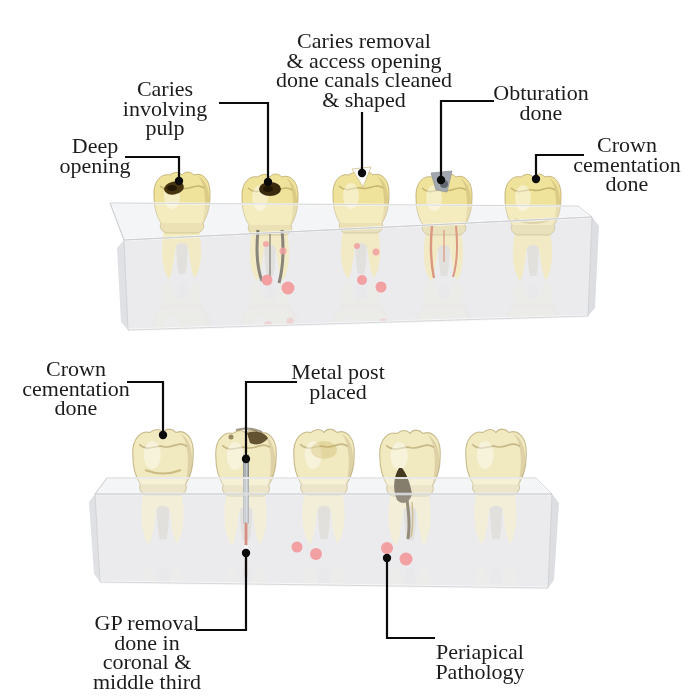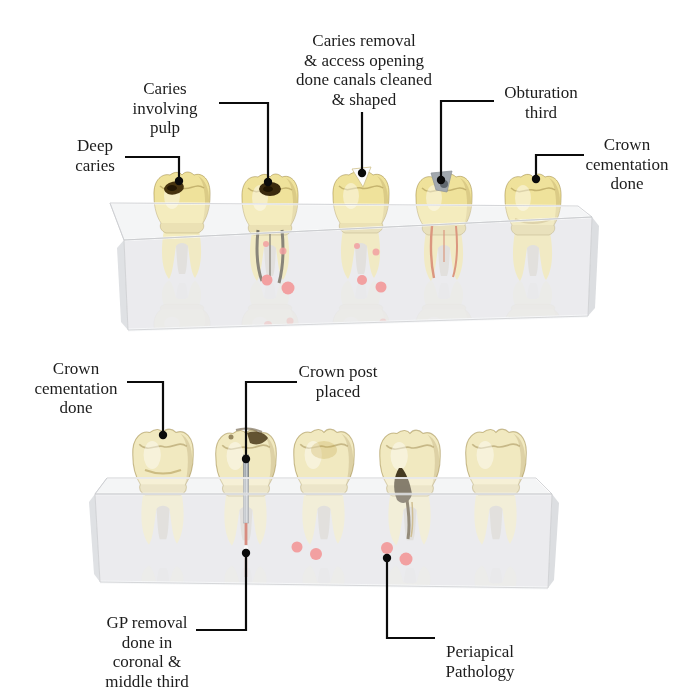--- a/index.html
+++ b/index.html
@@ -5,21 +5,21 @@
   html,body{margin:0;padding:0;}
   body{
     width:700px;height:700px;position:relative;overflow:hidden;
     background:#ffffff;
     font-family:"Liberation Serif","DejaVu Serif",serif;
   }
   #scene{position:absolute;left:0;top:0;}
   .label{
     position:absolute;
     color:#1c1c1c;
-    font-size:17px;
+    font-size:22px;
     line-height:19.5px;
     text-align:center;
     white-space:pre-line;
     transform:translateX(-50%);
   }
 </style>
 </head>
 <body>
 
 <svg id="scene" width="700" height="700" viewBox="0 0 700 700">
@@ -191,36 +191,36 @@
     <circle cx="441" cy="180" r="4.2"></circle>
     <circle cx="536" cy="179" r="4.2"></circle>
     <circle cx="163" cy="435" r="4.2"></circle>
     <circle cx="246" cy="459" r="4.2"></circle>
     <circle cx="246" cy="553" r="4.2"></circle>
     <circle cx="387" cy="558" r="4.2"></circle>
   </g>
 </svg>
 
 <div class="label" style="left:95px;top:136px">Deep
-caries</div>
+opening</div>
 <div class="label" style="left:165px;top:79px">Caries
 involving
 pulp</div>
 <div class="label" style="left:364px;top:31px">Caries removal
 &amp; access opening
 done canals cleaned
 &amp; shaped</div>
 <div class="label" style="left:541px;top:83px">Obturation
-third</div>
+done</div>
 <div class="label" style="left:627px;top:135px">Crown
 cementation
 done</div>
 <div class="label" style="left:76px;top:359px">Crown
 cementation
 done</div>
-<div class="label" style="left:338px;top:362px">Crown post
+<div class="label" style="left:338px;top:362px">Metal post
 placed</div>
 <div class="label" style="left:147px;top:613px">GP removal
 done in
 coronal &amp;
 middle third</div>
 <div class="label" style="left:480px;top:642px">Periapical
 Pathology</div>
 
 </body></html>

